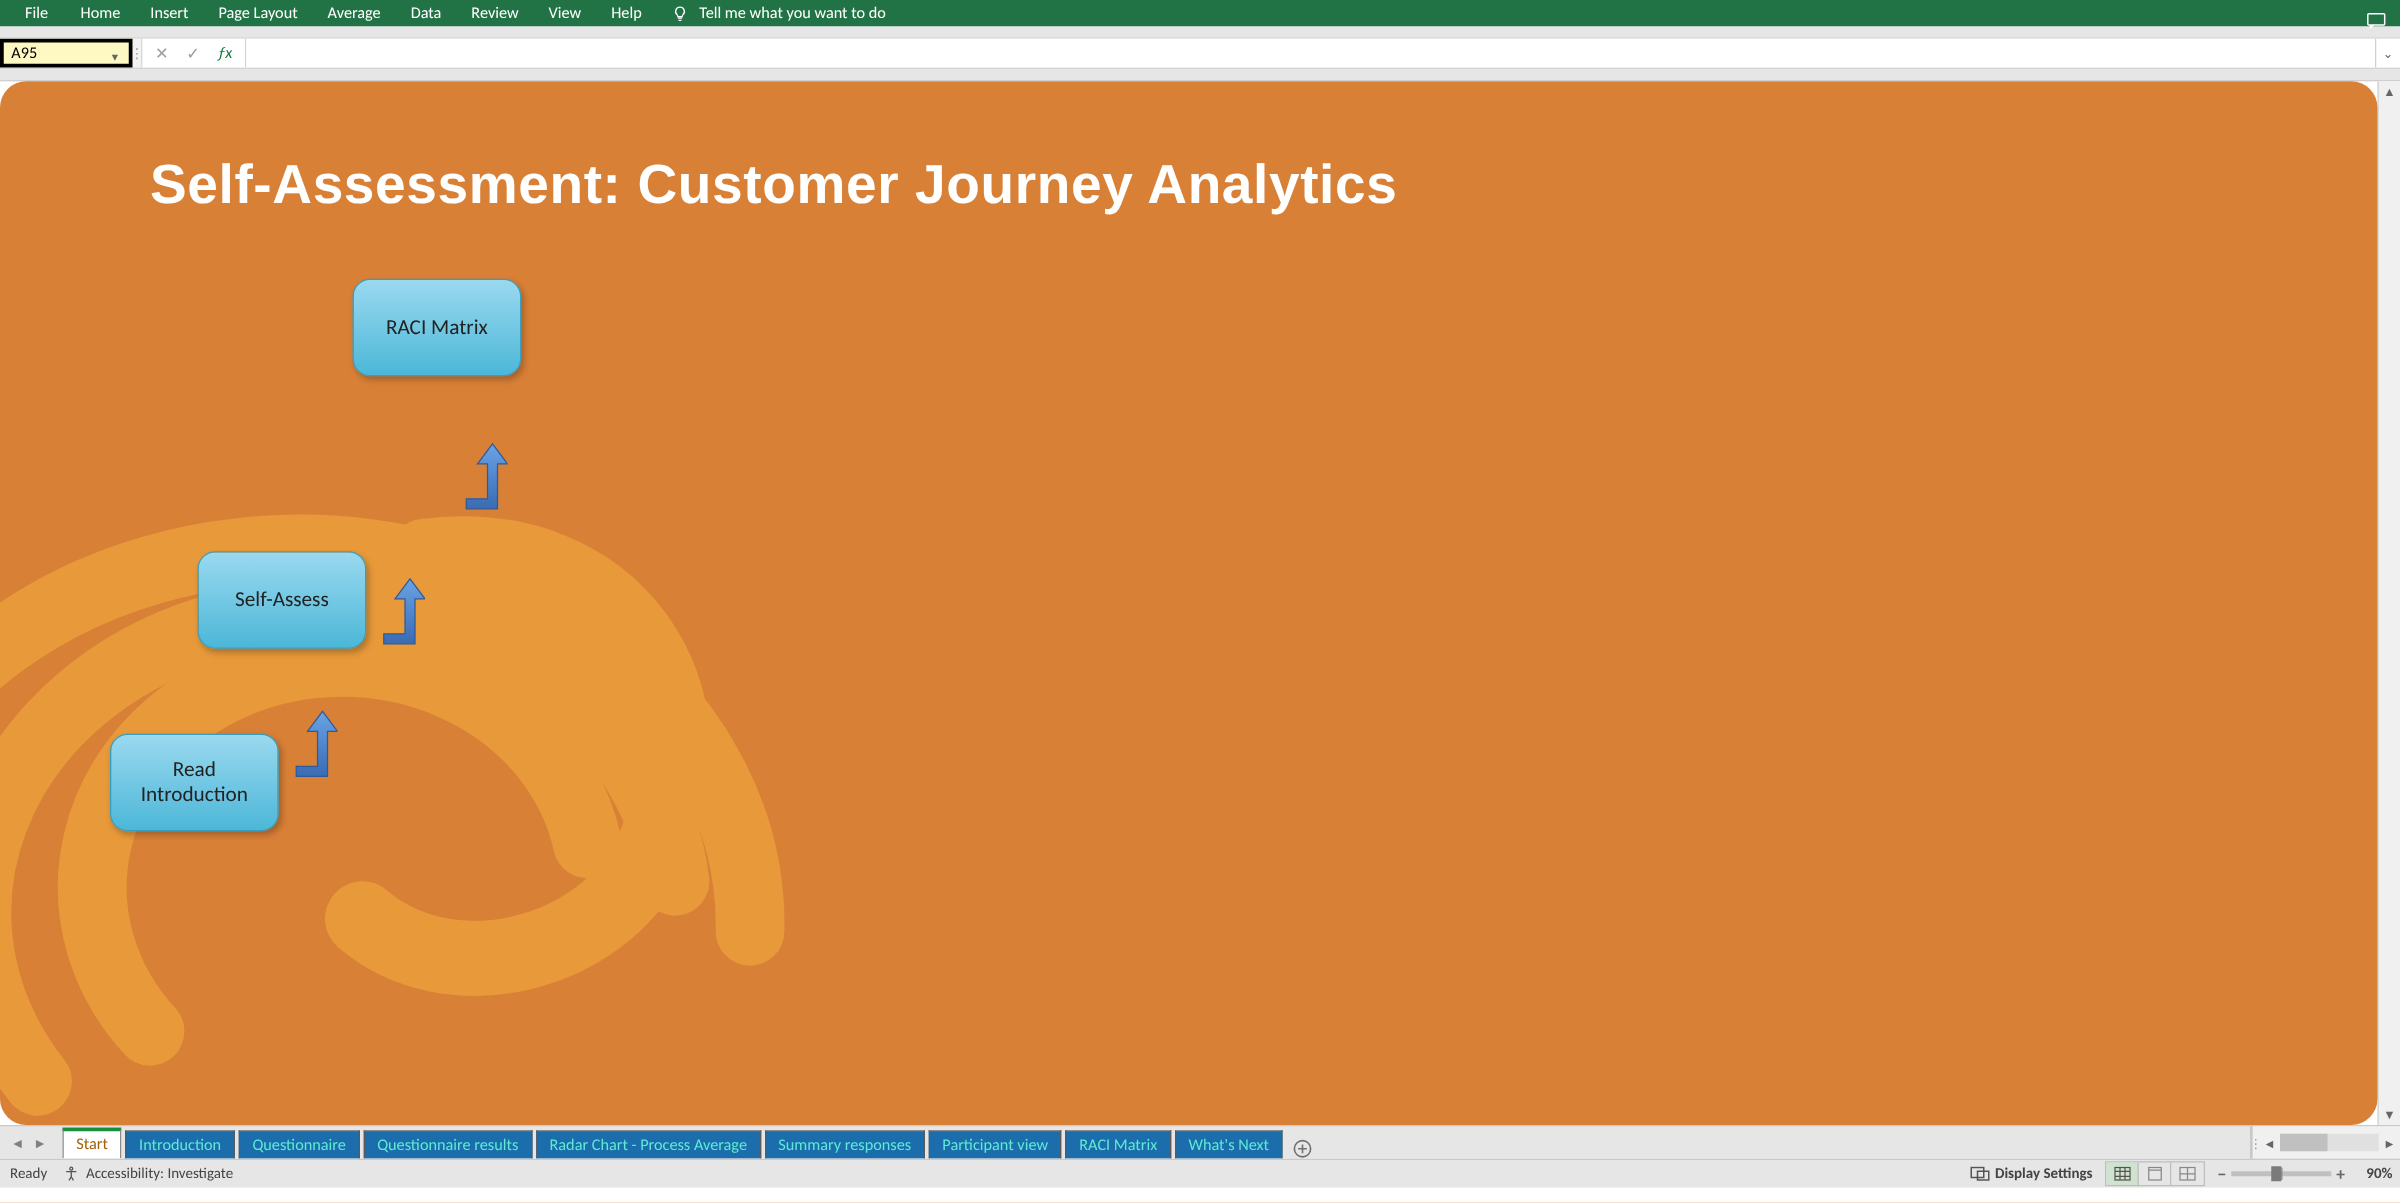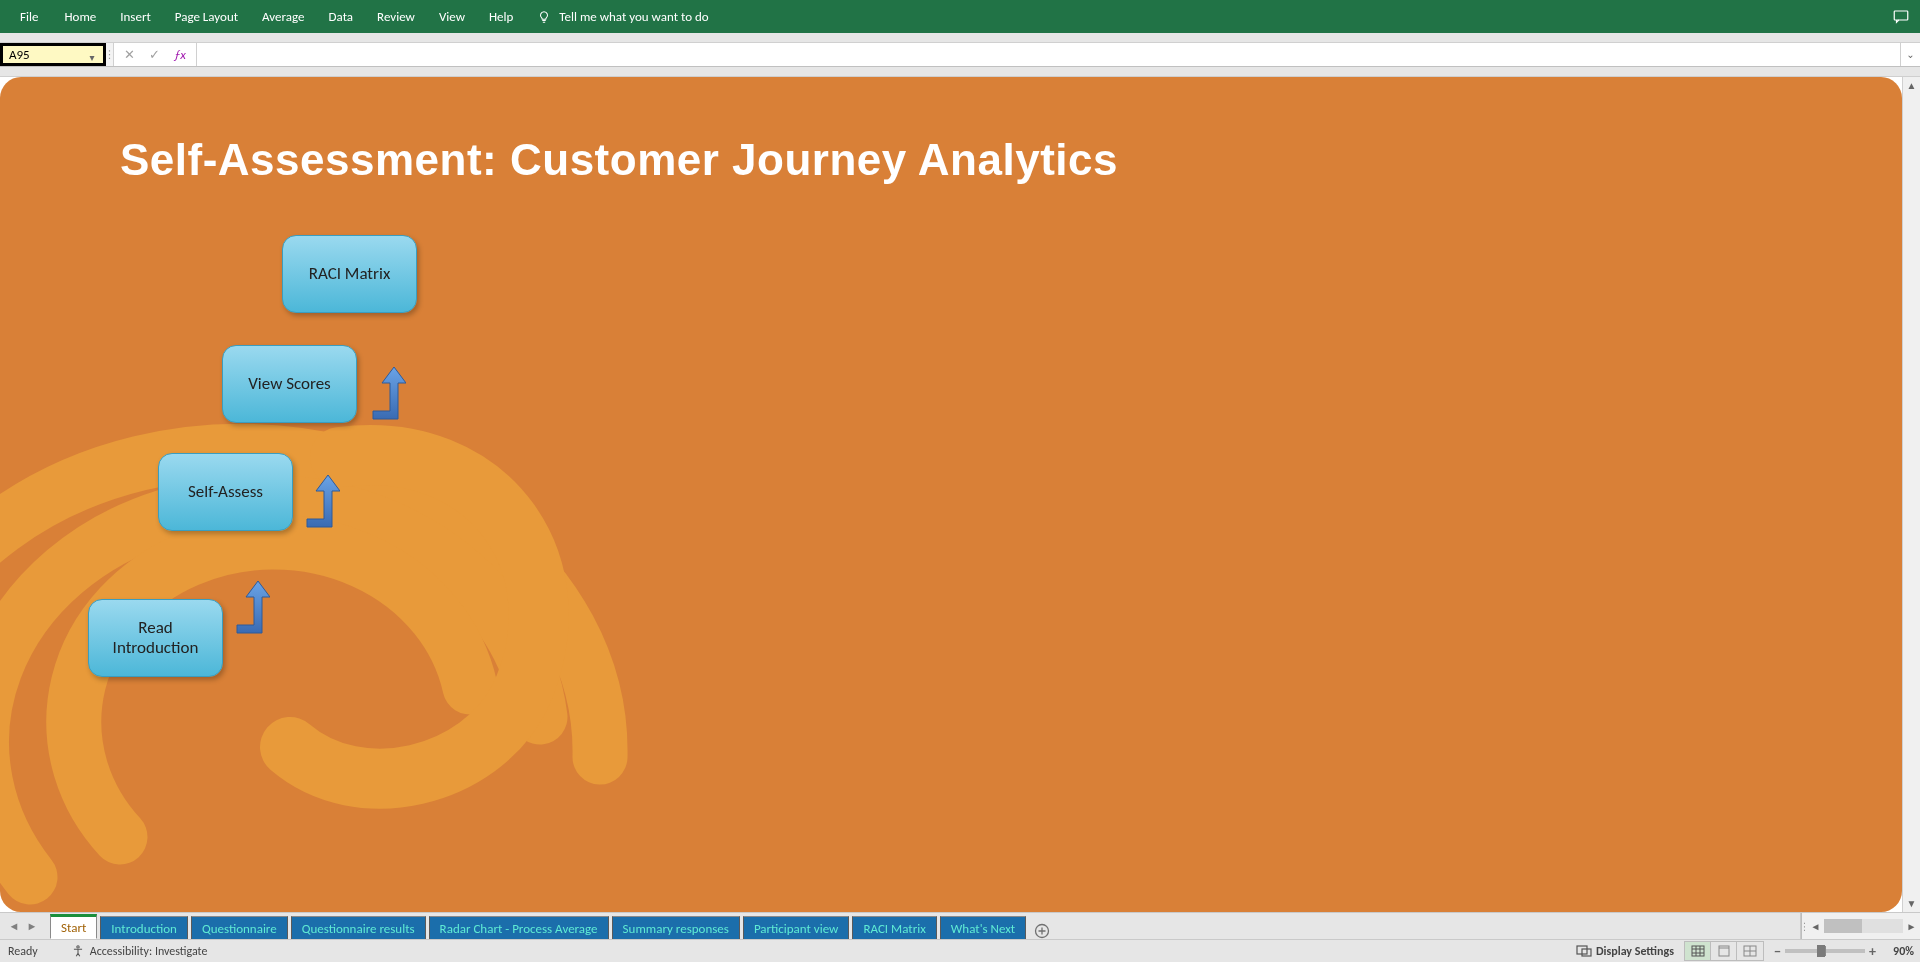--- a/index.html
+++ b/index.html
@@ -1,35 +1,35 @@
 <!DOCTYPE html>
 <html><head>
 <meta charset="utf-8">
 <style>
   * { box-sizing: border-box; margin: 0; padding: 0; font-family: "Segoe UI", Calibri, Arial, sans-serif; }
   html, body { width: 100%; height: 100%; overflow: hidden; background: #ffffff; }
 
   
-  .ribbon { height: 33px; background: #217346; display: flex; align-items: center; color: #fff; padding-left: 6px; position: relative; }
+  .ribbon { height: 21px; background: #217346; display: flex; align-items: center; color: #fff; padding-left: 6px; position: relative; }
   .ribbon .menu-item { padding: 0 12px; height: 33px; display: flex; align-items: center; font-size: 13px; cursor: default; }
   .ribbon .menu-item.file { padding: 0 14px; }
   .ribbon .tell-me { display: flex; align-items: center; gap: 8px; padding: 0 12px; font-size: 13px; }
   .ribbon .bulb { width: 14px; height: 14px; }
   .ribbon .right-icon { position: absolute; right: 10px; top: 8px; width: 18px; height: 18px; }
 
   
   .gray-strip { height: 10px; background: #e6e6e6; border-bottom: 1px solid #d0d0d0; }
 
   
   .formula-row { height: 24px; background: #ffffff; display: flex; align-items: stretch; border-bottom: 1px solid #c0c0c0; font-size: 13px; }
   .name-box { width: 106px; border: 3px solid #000000; display: flex; align-items: center; padding-left: 6px; position: relative; background: #fef9c3; }
   .name-box .nb-drop { position: absolute; right: 2px; top: 2px; width: 18px; height: 18px; display: flex; align-items: center; justify-content: center; color: #666; font-size: 10px; }
   .fb-divider { width: 8px; border-right: 1px solid #d0d0d0; background: #f3f3f3; display:flex; align-items:center; justify-content:center; }
   .fb-btn-group { display:flex; align-items:center; gap:14px; padding: 0 10px; color:#a0a0a0; border-right: 1px solid #d0d0d0; background:#fff; }
-  .fb-btn-group .fx { font-style: italic; color:#a21caf; font-size: 13px; }
+  .fb-btn-group .fx { font-style: italic; color:#15803d; font-size: 13px; }
   .formula-input { flex: 1; border: none; display:flex; align-items:center; padding-left: 6px; background:#fff; position:relative; }
   .formula-expand { width: 20px; display:flex; align-items:center; justify-content:center; border-left:1px solid #d0d0d0; color:#666; font-size:10px; background:#fff;}
 
   
   .gray-strip2 { height: 10px; background: #e6e6e6; border-bottom: 1px solid #cfcfcf; }
 
   
   .sheet-wrap { position: relative; height: calc(100% - 33px - 10px - 24px - 10px - 27px - 23px); display:flex; }
   .sheet-canvas { flex:1; position:relative; overflow:hidden; background:#d98037;border-radius:21px; }
   .sheet-canvas .bg-swirl { position:absolute; left:-160px; top:260px; width:950px; height:680px; }
@@ -54,21 +54,21 @@
   .tab.sep { border-left-color:#5a5a5a; border-right-color:#5a5a5a;}
   .tab.active { background:#ffffff; color:#a16207; border-top:3px solid #1a8f3b; border-bottom:1px solid #ffffff; height:25px; }
   .tab-add { width:26px; display:flex; align-items:center; justify-content:center; color:#606060; }
   .hscroll { width:120px; display:flex; align-items:center; background:#f0f0f0; border-left:1px solid #c9c9c9;}
   .hscroll .arrow-btn { width:17px; text-align:center; color:#666; font-size:10px;}
   .hscroll .track { flex:1; height:14px; background:#e0e0e0; position:relative;}
   .hscroll .thumb { position:absolute; left:0; top:0; bottom:0; width:38px; background:#c0c0c0;}
 
   
   .status-bar { height:23px; background:#e6e6e6; border-top:1px solid #c9c9c9; display:flex; align-items:center; font-size:12px; color:#444; padding:0 8px; position:relative;}
-  .status-left { display:flex; gap:33px;}
+  .status-left { display:flex; gap:12px;}
   .status-acc { display:flex; align-items:center; gap:5px; color:#444;}
   .status-right { position:absolute; right:6px; display:flex; align-items:center; gap:10px;font-weight:bold;}
   .view-btns { display:flex; gap:0; border:1px solid #bdbdbd;}
   .view-btn { width:26px; height:18px; display:flex; align-items:center; justify-content:center; border-right:1px solid #bdbdbd;}
   .view-btn:last-child{border-right:none;}
   .view-btn.active{background:#cfe3cf;}
   .zoom-ctrl { display:flex; align-items:center; gap:4px; }
   .zoom-track { width:80px; height:4px; background:#c0c0c0; position:relative;}
   .zoom-track .tick { position:absolute; top:-3px; height:10px; width:1px; background:#888;}
   .zoom-thumb { position:absolute; top:-4px; width:8px; height:12px; background:#7a7a7a; }
@@ -157,23 +157,20 @@
     <svg class="arrow" style="left:302px; top:396px;" viewBox="0 0 38 58">
       <defs>
           <linearGradient id="ag2" x1="0" y1="0" x2="0" y2="1">
             <stop offset="0" stop-color="#6aa3e6"></stop>
             <stop offset="1" stop-color="#3a6bb3"></stop>
           </linearGradient>
         </defs>
       <path d="M 5 46 H 22 V 18 L 14 18 L 26 2 L 38 18 L 30 18 V 54 H 5 Z" fill="url(#ag2)" stroke="#2f5a99" stroke-width="1"></path>
     </svg>
 
-    <div class="step-box" style="left:222px; top:268px;">
-      <span>View Scores</span>
-    </div>
     <svg class="arrow" style="left:368px; top:288px;" viewBox="0 0 38 58">
       <defs>
           <linearGradient id="ag3" x1="0" y1="0" x2="0" y2="1">
             <stop offset="0" stop-color="#6aa3e6"></stop>
             <stop offset="1" stop-color="#3a6bb3"></stop>
           </linearGradient>
         </defs>
       <path d="M 5 46 H 22 V 18 L 14 18 L 26 2 L 38 18 L 30 18 V 54 H 5 Z" fill="url(#ag3)" stroke="#2f5a99" stroke-width="1"></path>
     </svg>
 

